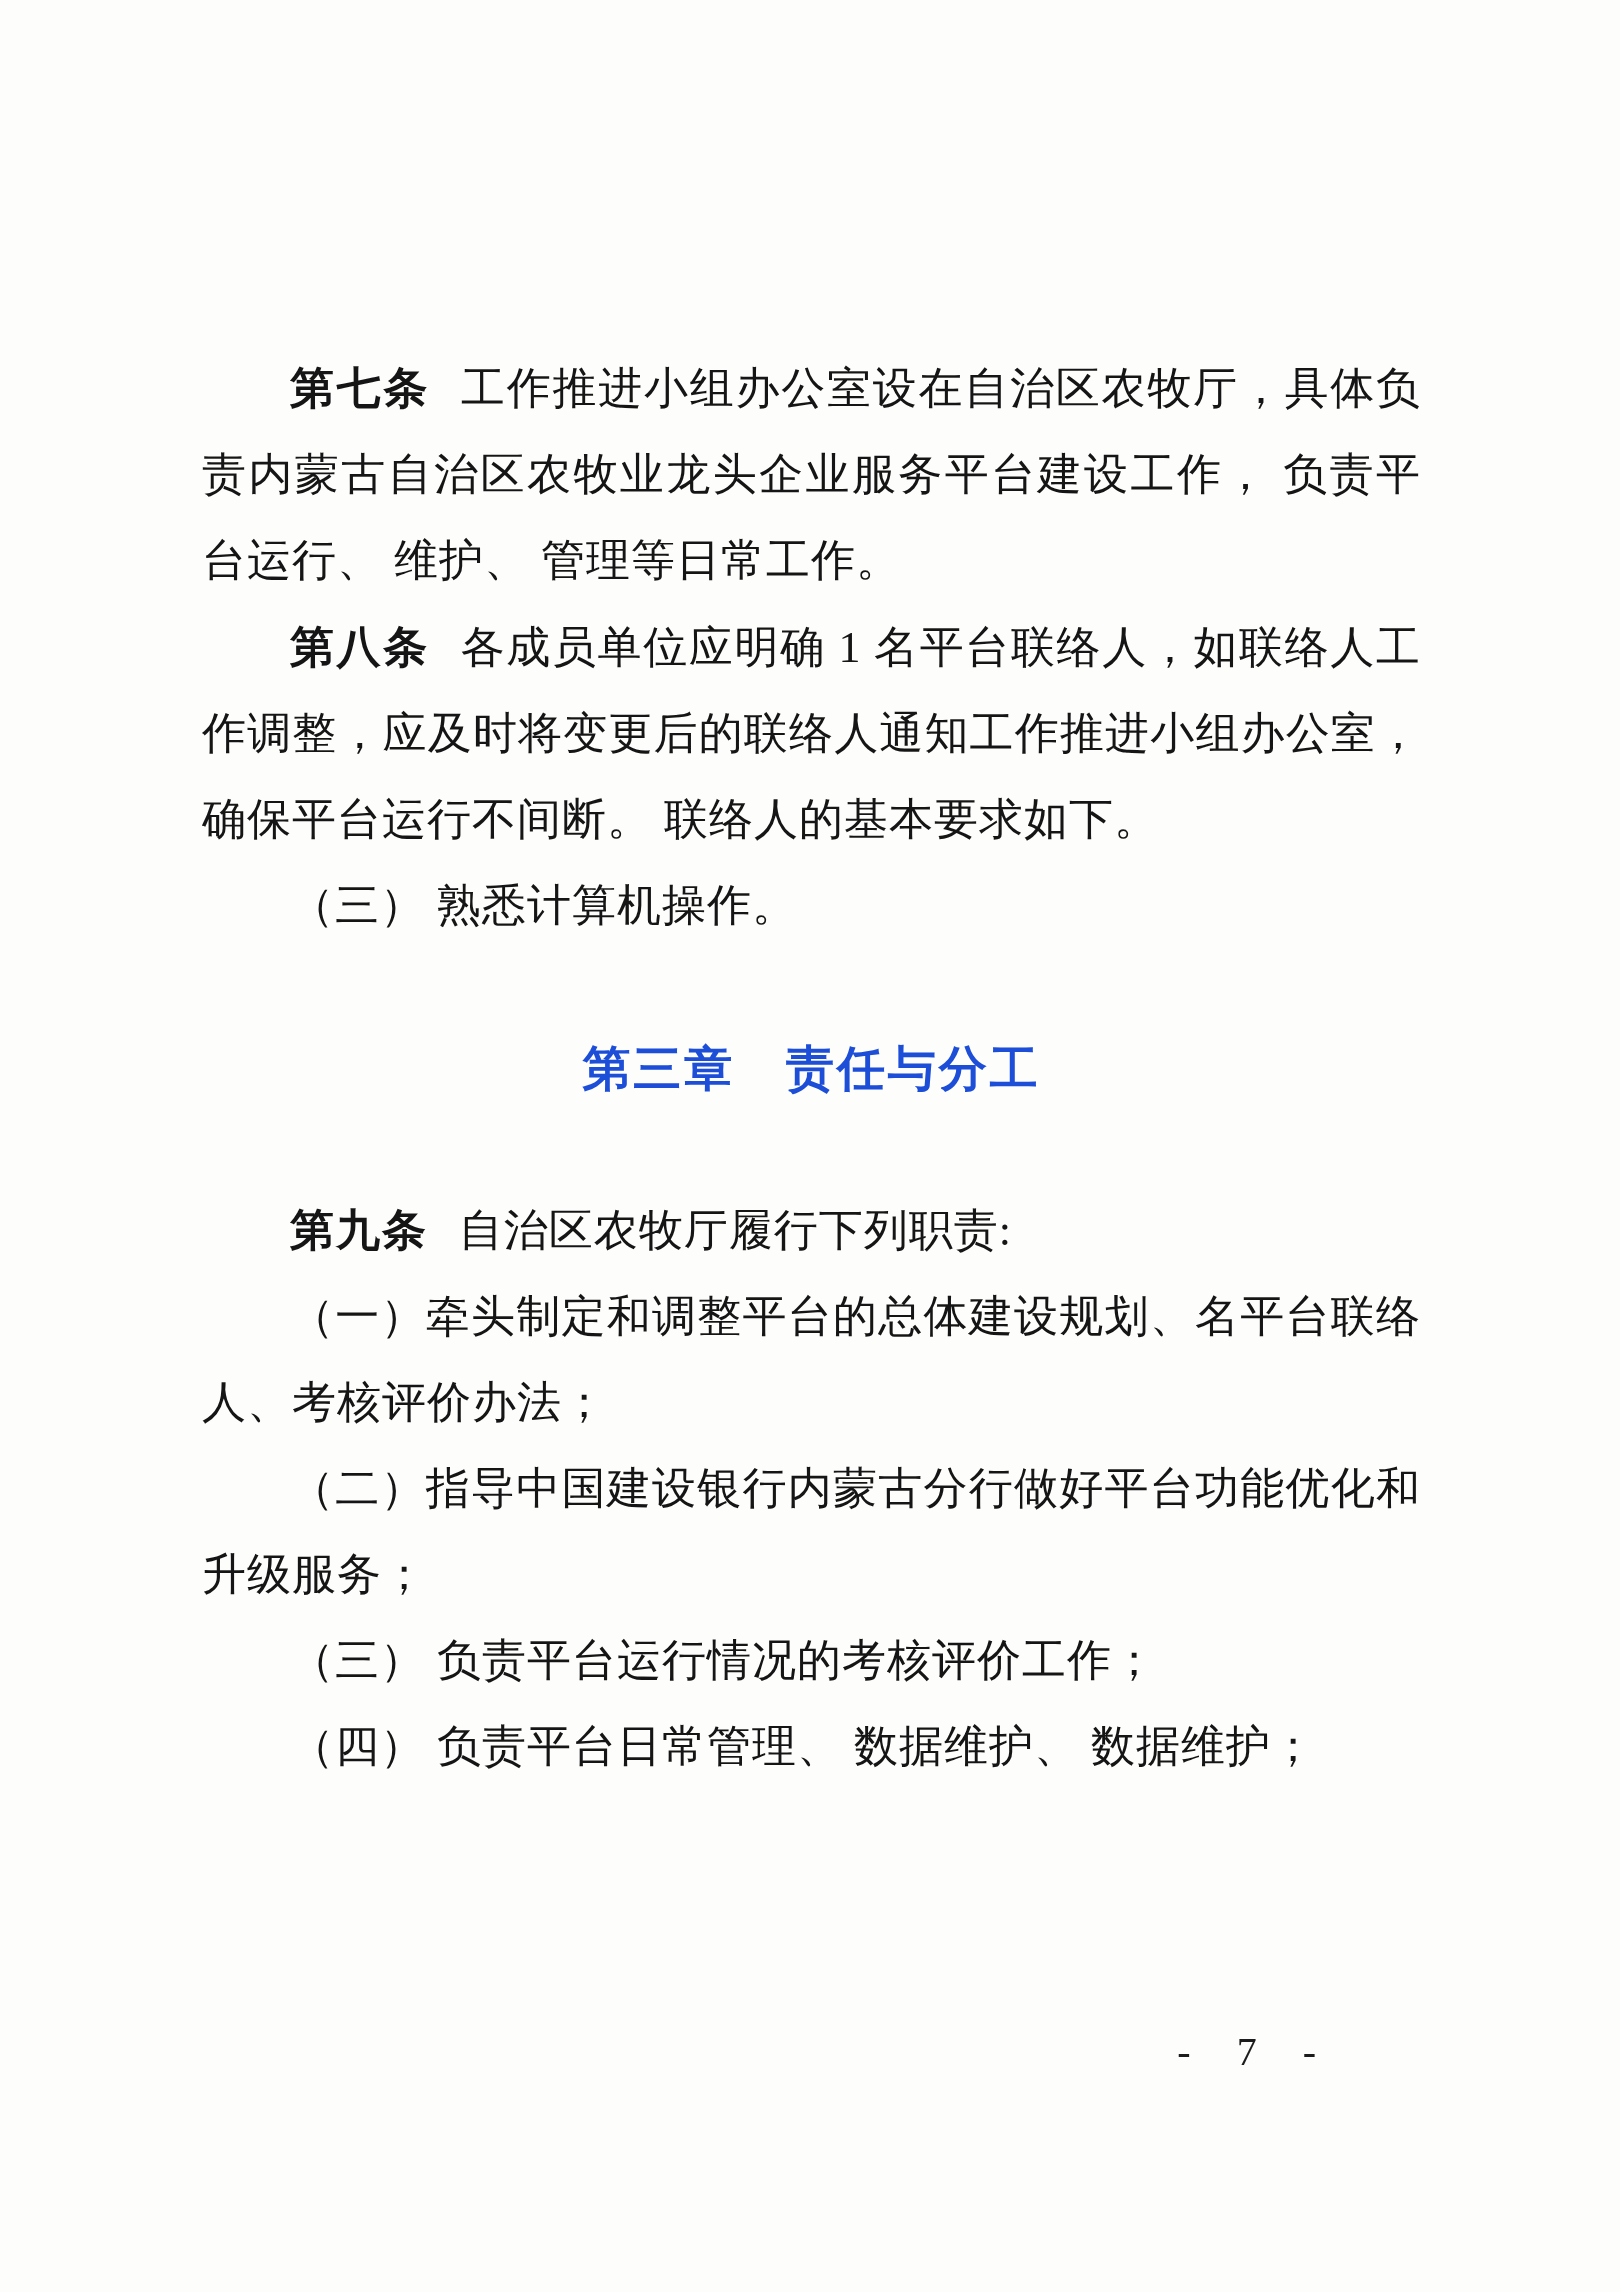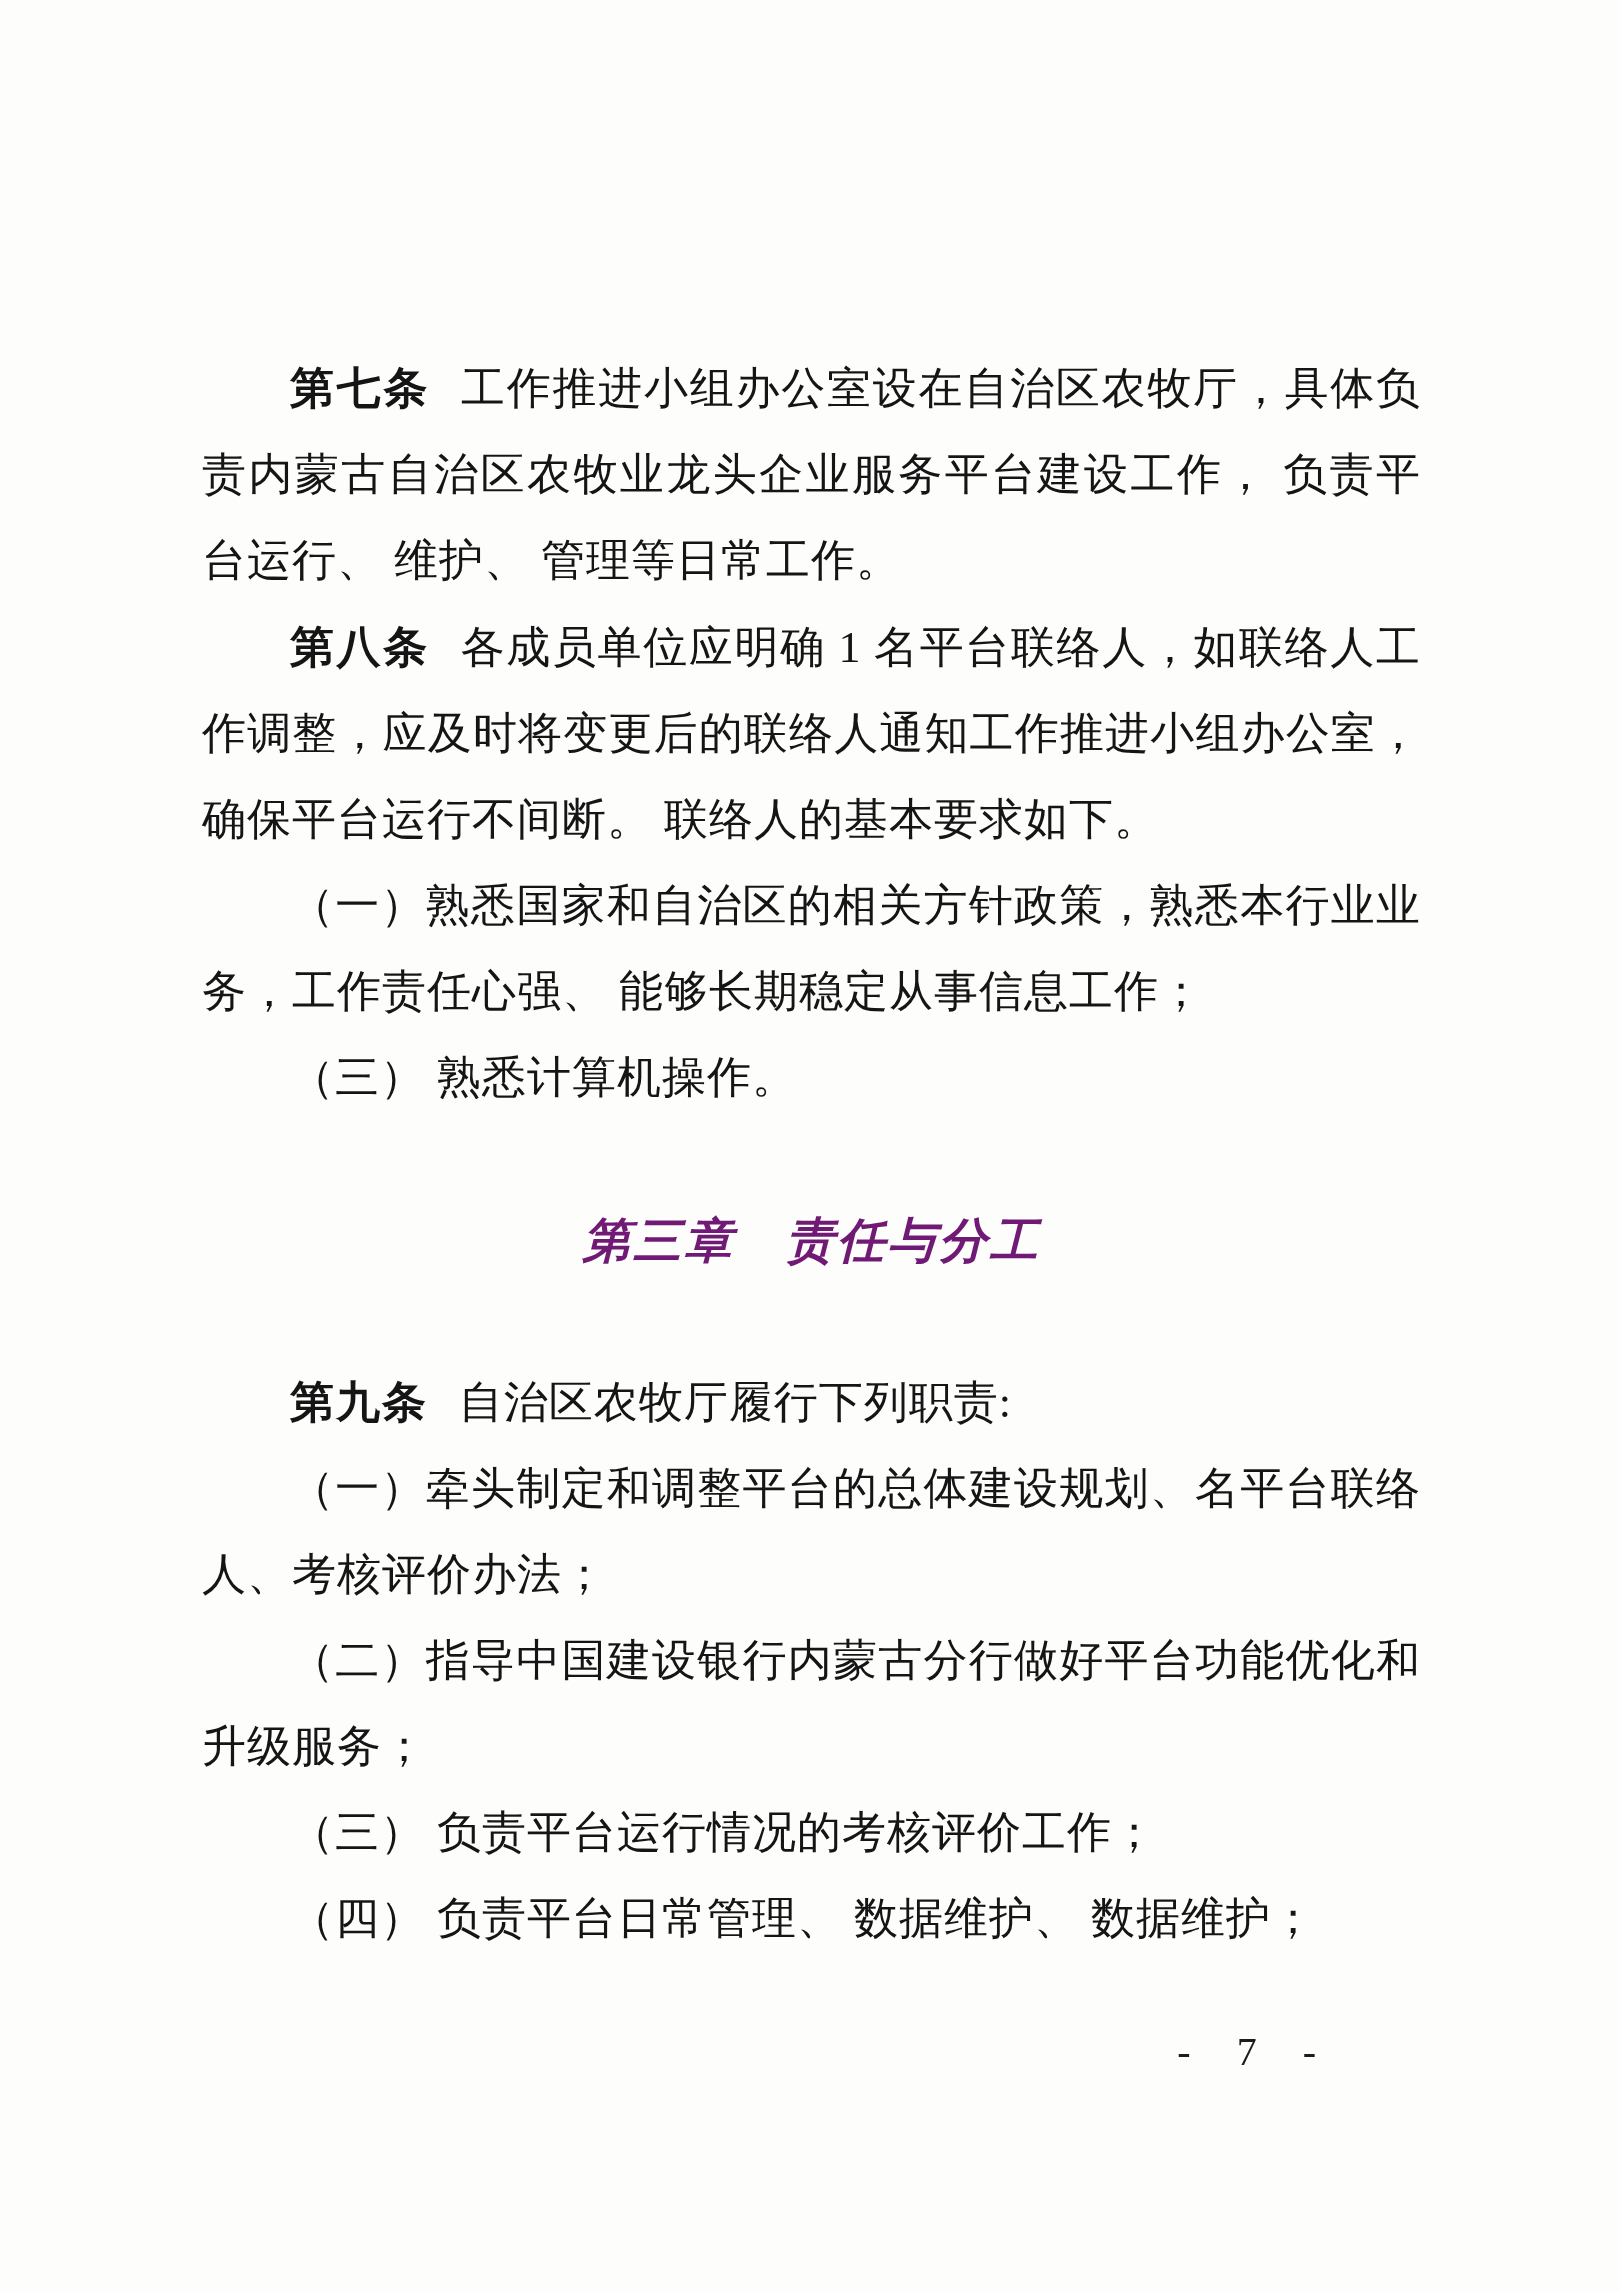--- a/index.html
+++ b/index.html
@@ -35,22 +35,21 @@
   }
   .chapter-heading {
     margin: 78px 0 76px 0;
     font-family: "Liberation Sans", "DejaVu Sans", sans-serif;
     font-weight: 700;
     font-size: 48px;
     line-height: 84px;
     text-align: center;
     text-indent: 0;
     letter-spacing: 2.9px;
-    color: #701a75;
-    font-style: italic;
+    color: #1d4ed8;
   }
   .page-number {
     position: absolute;
     right: 286px;
     bottom: 218px;
     font-family: "Liberation Serif", "DejaVu Serif", serif;
     font-size: 40px;
     letter-spacing: 0.45em;
     color: #1c1c1c;
     white-space: nowrap;
@@ -59,21 +58,20 @@
 </head>
 <body>
 
 <div class="page">
   <div class="content">
 
     <p class="para"><span class="lead">第七条</span><span>工作推进小组办公室设在自治区农牧厅，具体负责内蒙古自治区农牧业龙头企业服务平台建设工作， 负责平台运行、 维护、 管理等日常工作。</span></p>
 
     <p class="para"><span class="lead">第八条</span><span>各成员单位应明确 1 名平台联络人，如联络人工作调整，应及时将变更后的联络人通知工作推进小组办公室，确保平台运行不间断。 联络人的基本要求如下。</span></p>
 
-    <p class="para">（一）熟悉国家和自治区的相关方针政策，熟悉本行业业务，工作责任心强、 能够长期稳定从事信息工作；</p>
 
 
     <p class="para">（三） 熟悉计算机操作。</p>
 
     <p class="para chapter-heading">第三章　责任与分工</p>
 
     <p class="para"><span class="lead">第九条</span><span>自治区农牧厅履行下列职责:</span></p>
 
     <p class="para">（一）牵头制定和调整平台的总体建设规划、名平台联络人、考核评价办法；</p>
 

